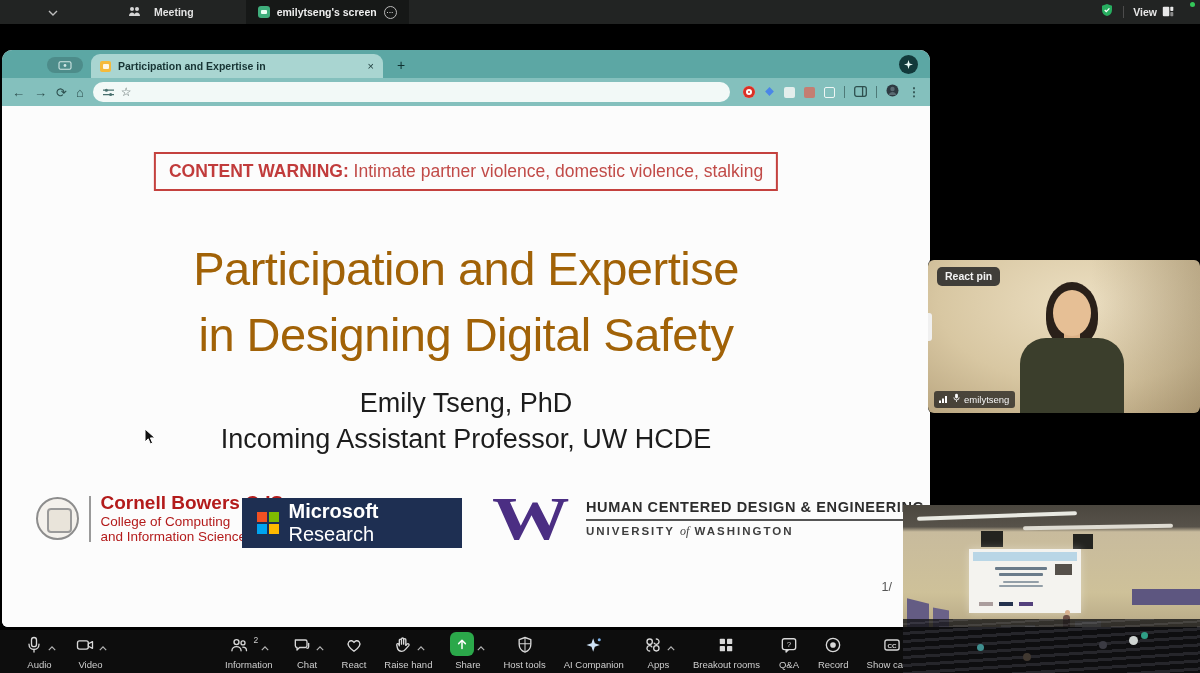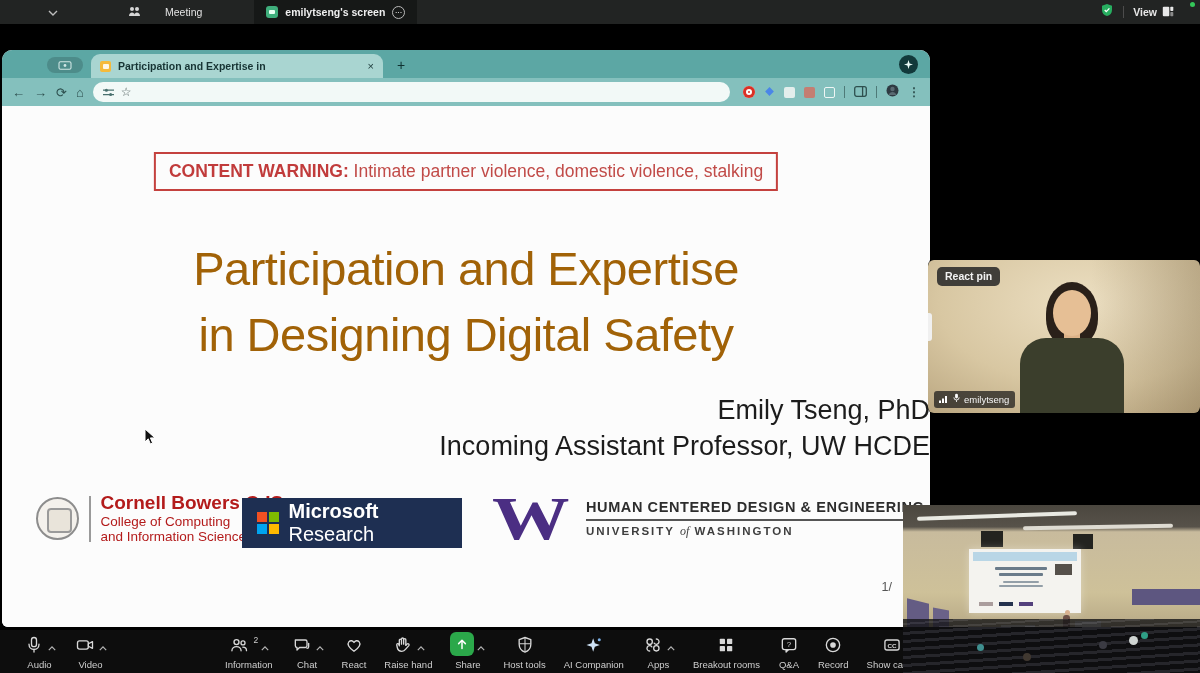--- a/index.html
+++ b/index.html
@@ -3,22 +3,22 @@
 <meta charset="utf-8">
 <style>
   * { margin:0; padding:0; box-sizing:border-box; }
   html,body { width:1200px; height:673px; background:#000; overflow:hidden;
     font-family:"Liberation Sans", sans-serif; }
 
   
   .top-bar { position:absolute; left:0; top:0; width:1200px; height:24px;
     background:#222423; display:flex; align-items:center; color:#d6d6d6; z-index:40; }
   .tb-collapse { margin-left:48px; color:#bdbdbd; font-size:10px; }
-  .meeting-tab { display:flex; align-items:center; gap:24px; margin-left:70px;
-    font-size:10.5px; font-weight:400; color:#e3e3e3; }
+  .meeting-tab { display:flex; align-items:center; gap:13px; margin-left:70px;
+    font-size:10.5px; font-weight:700; color:#e3e3e3; }
   .screen-tab { display:flex; align-items:center; gap:7px; margin-left:52px;
     background:#161817; height:24px; padding:0 12px; border-radius:0 0 0 0;
     font-size:10.5px; font-weight:700; color:#efefef; }
   .screen-tab-icon { width:12px; height:12px; border-radius:3px; background:#3fae7c;
     display:flex; align-items:center; justify-content:center; }
   .screen-tab-icon span { width:6px; height:4px; background:#eafff3; border-radius:1px; display:block; }
   .ellipsis-circle { width:13px; height:13px; border:1.2px solid #b9b9b9; border-radius:50%;
     color:#cfcfcf; font-size:7px; letter-spacing:.5px; display:flex; align-items:center;
     justify-content:center; line-height:1; padding-bottom:3px; }
   .top-bar-right { margin-left:auto; display:flex; align-items:center; gap:9px; margin-right:26px; }
@@ -58,21 +58,21 @@
   .ext-sq { width:11px; height:11px; border-radius:2px; }
 
   
   .slide { position:relative; height:521px; background:#fcfcfc; }
   .warning-box { position:absolute; left:50%; transform:translateX(-50%); top:46px;
     border:2px solid #c4413e; padding:7px 13px; white-space:nowrap;
     font-size:17.5px; color:#c14b48; }
   .warning-box b { color:#c13b3b; font-weight:700; }
   .slide-title { position:absolute; top:130px; width:100%; text-align:center;
     font-size:47px; color:#a16207; font-weight:500; letter-spacing:-.5px; line-height:1.4; }
-  .slide-author { position:absolute; top:286px; width:100%; text-align:right;
+  .slide-author { position:absolute; top:279px; width:100%; text-align:center;
     font-size:27px; color:#1c1c1c; font-weight:400; line-height:1.35; }
   .logos { position:absolute; top:384px; left:0; width:100%; height:62px; }
   .cornell { position:absolute; left:34px; top:3px; display:flex; align-items:center; gap:10px; }
   .cornell-seal { width:43px; height:43px; border-radius:50%; border:2px solid #8d8d8d;
     position:relative; background:#f4f1ec; }
   .cornell-seal::after { content:""; position:absolute; left:9px; top:9px; width:21px; height:21px;
     border:2px solid #9a9a9a; border-radius:4px; background:#e9e4da; }
   .cornell-bar { width:1.5px; height:46px; background:#9a9a9a; }
   .cornell-name { font-size:19px; font-weight:700; color:#b31b1b; line-height:1.1; }
   .cornell-sub { font-size:13.5px; color:#b31b1b; font-weight:400; line-height:1.12; }

